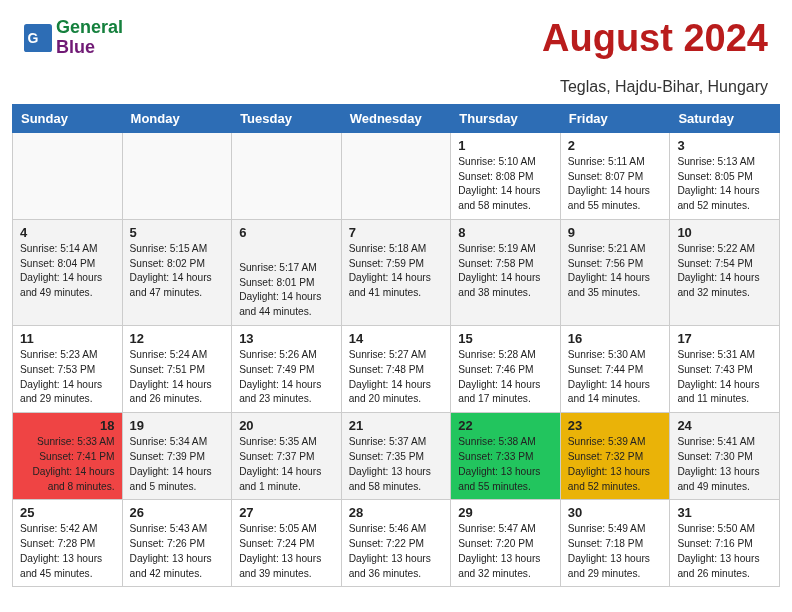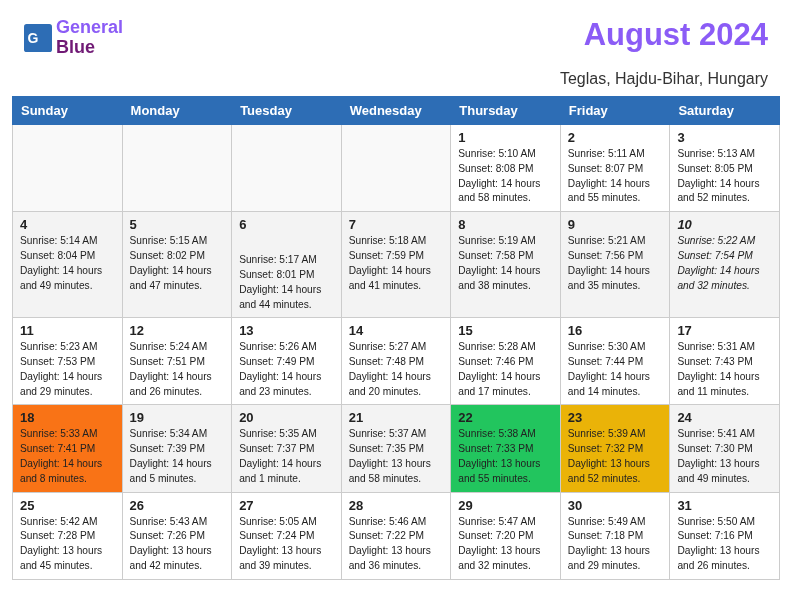--- a/index.html
+++ b/index.html
@@ -20,33 +20,33 @@
       align-items: center;
       gap: 4px;
     }
     .logo-text {
       font-size: 18px;
       font-weight: bold;
       color: #1a1a1a;
       line-height: 1.1;
     }
     .logo-text span {
-      color: #8b5cf6;
+      color: #15803d;
     }
     .logo-icon {
       width: 28px;
       height: 28px;
     }
     .title-block {
       text-align: right;
     }
     .calendar-title {
-      font-size: 31px;
+      font-size: 38px;
       font-weight: bold;
-      color: #8b5cf6;
+      color: #b91c1c;
       line-height: 1.1;
     }
     .calendar-subtitle {
       font-size: 16px;
       color: #333;
       margin-top: 18px;
     }
     .calendar-table {
       width: 100%;
       border-collapse: collapse;
@@ -194,21 +194,21 @@
 Daylight: 14 hours
 and 38 minutes.</div>
           </td>
           <td style="background: rgb(243, 243, 243);">
             <span class="day-number">9</span>
             <div class="day-info" style="white-space: pre-line;">Sunrise: 5:21 AM
 Sunset: 7:56 PM
 Daylight: 14 hours
 and 35 minutes.</div>
           </td>
-          <td style="background: rgb(243, 243, 243); font-style: italic;">
+          <td style="background: rgb(243, 243, 243);">
             <span class="day-number">10</span>
             <div class="day-info" style="white-space: pre-line;">Sunrise: 5:22 AM
 Sunset: 7:54 PM
 Daylight: 14 hours
 and 32 minutes.</div>
           </td>
         </tr>
         <tr>
           <td>
             <span class="day-number">11</span>
@@ -254,21 +254,21 @@
           </td>
           <td>
             <span class="day-number">17</span>
             <div class="day-info" style="white-space: pre-line;">Sunrise: 5:31 AM
 Sunset: 7:43 PM
 Daylight: 14 hours
 and 11 minutes.</div>
           </td>
         </tr>
         <tr>
-          <td style="background: #f97316;">
+          <td style="background: #ef4444; text-align: right;">
             <span class="day-number">18</span>
             <div class="day-info" style="white-space: pre-line;">Sunrise: 5:33 AM
 Sunset: 7:41 PM
 Daylight: 14 hours
 and 8 minutes.</div>
           </td>
           <td style="background: rgb(243, 243, 243);">
             <span class="day-number">19</span>
             <div class="day-info" style="white-space: pre-line;">Sunrise: 5:34 AM
 Sunset: 7:39 PM

